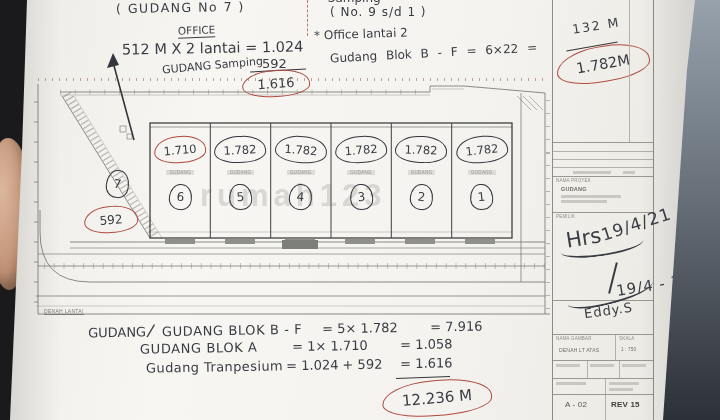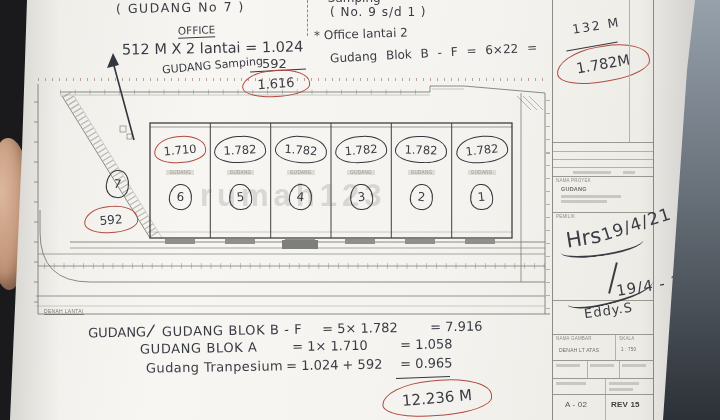--- a/index.html
+++ b/index.html
@@ -221,21 +221,21 @@
       <span>= 7.916</span>
     </div>
     <div class="hw" style="left:140px;top:340px;font-size:13px;transform:rotate(-1deg);">
       <span style="display:inline-block;width:148px;letter-spacing:.6px;">GUDANG BLOK A</span>
       <span style="display:inline-block;width:104px;">= 1× 1.710</span>
       <span>= 1.058</span>
     </div>
     <div class="hw" style="left:146px;top:359px;font-size:13px;transform:rotate(-1deg);">
       <span style="display:inline-block;width:136px;letter-spacing:.4px;">Gudang Tranpesium</span>
       <span style="display:inline-block;width:110px;">= 1.024 + 592</span>
-      <span>= 0.965</span>
+      <span>= 1.616</span>
     </div>
     <div class="sumline" style="left:396px;top:377px;width:54px;transform:rotate(-2deg);"></div>
     <div class="ellipse redb" style="left:382px;top:380px;width:108px;height:34px;font-size:15px;transform:rotate(-5deg);">
       <span>12.236 M</span>
     </div>
 
     <div class="tb">
       <div class="vln" style="left:76px;height:146px;"></div>
       <div class="sec" style="top:146px;height:34px;">
         <div class="thinln" style="top:8px;"></div>

